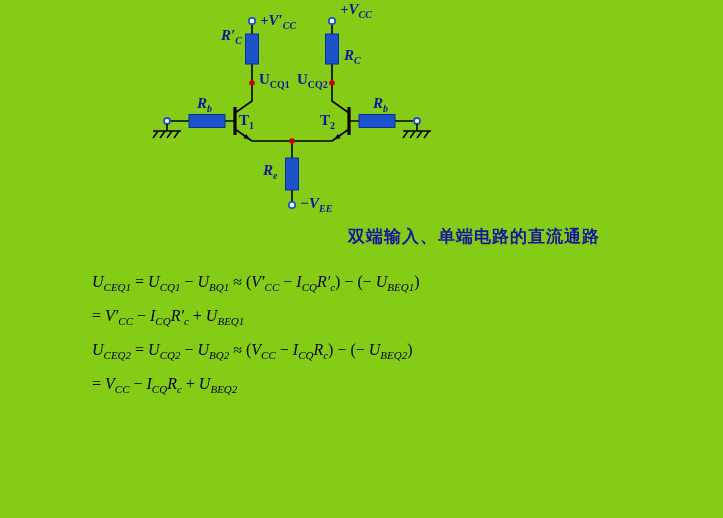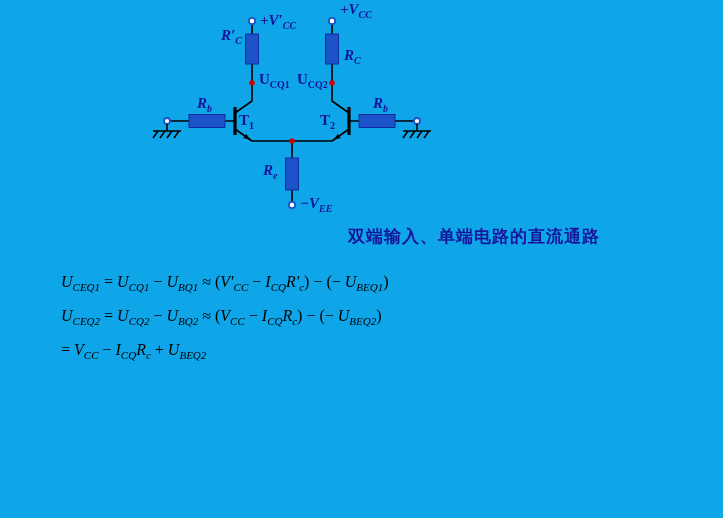--- a/index.html
+++ b/index.html
@@ -1,17 +1,17 @@
 <!DOCTYPE html>
 <html style="--comp: #1d53c8; --wire: #000000; --dot: #cc0000; --navy: #14149b; --title-color: #16169b;"><head>
 <meta charset="utf-8">
 <style>
   *{margin:0;padding:0;box-sizing:border-box}
   html,body{background:#fff}
-  #page{position:relative;width:723px;height:518px;background:#0ea5e9;overflow:hidden;
+  #page{position:relative;width:723px;height:518px;background:#84cc16;overflow:hidden;
         font-family:"Liberation Serif",serif;color:#000}
 
   
   #circuit-svg{position:absolute;left:140px;top:8px}
   .wire{stroke:var(--wire,#000);stroke-width:1.6;fill:none}
   .bar{stroke:var(--wire,#000);stroke-width:3.2;fill:none}
   .res{fill:var(--comp,#1d53c8);stroke:#0b2fa0;stroke-width:1}
   .term{fill:#fff;stroke:var(--comp,#1d53c8);stroke-width:1.8}
   .node{fill:var(--dot,#c00)}
   .arr{fill:var(--wire,#000);stroke:none}
@@ -23,21 +23,21 @@
 
   
   #title{position:absolute;left:0;top:225px;width:600px;text-align:right;
          font-family:"Liberation Sans",sans-serif;font-weight:bold;font-size:17px;
          color:var(--title-color,#16169b);letter-spacing:1px}
 
   
   #formulas{position:absolute;left:0;top:268px;width:723px;font-size:16px}
   .fline{line-height:1.7}
   .fline.center{width:650px;text-align:center;margin-bottom:9px}
-  .fline.left{padding-left:61px;margin-bottom:5px}
+  .fline.left{padding-left:92px;margin-bottom:5px}
   .v{font-style:italic}
   sub.sub{font-style:italic;font-size:11px}
   .op{font-style:normal}
   .frac{display:inline-block;vertical-align:middle;text-align:center;margin:0 2px}
   .frac .num{display:block;border-bottom:1.2px solid #000;padding:0 4px}
   .frac .den{display:block;padding:0 4px}
 </style>
 </head>
 <body>
 
@@ -89,17 +89,18 @@
   <div class="clabel it" style="left:373px;top:96px"><span>R</span><sub>b</sub></div>
   <div class="clabel" style="left:239px;top:113px"><span>T</span><sub>1</sub></div>
   <div class="clabel" style="left:320px;top:113px"><span>T</span><sub>2</sub></div>
   <div class="clabel it" style="left:263px;top:163px"><span>R</span><sub>e</sub></div>
   <div class="clabel it" style="left:300px;top:196px"><span>−V</span><sub>EE</sub></div>
 
   <div id="title">双端输入、单端电路的直流通路</div>
 
   <div id="formulas">
       <div class="fline left"><span class="v">U</span><sub class="sub">CEQ1</sub><span class="op"> = </span><span class="v">U</span><sub class="sub">CQ1</sub><span class="op"> − </span><span class="v">U</span><sub class="sub">BQ1</sub><span class="op"> ≈ (</span><span class="v">V′</span><sub class="sub">CC</sub><span class="op"> − </span><span class="v">I</span><sub class="sub">CQ</sub><span class="v">R′</span><sub class="sub">c</sub><span class="op">) − (− </span><span class="v">U</span><sub class="sub">BEQ1</sub><span class="op">)</span></div>
+      <div class="fline left"><span class="op">= </span><span class="v">V′</span><sub class="sub">CC</sub><span class="op"> − </span><span class="v">I</span><sub class="sub">CQ</sub><span class="v">R′</span><sub class="sub">c</sub><span class="op"> + </span><span class="v">U</span><sub class="sub">BEQ1</sub></div>
       <div class="fline left"><span class="v">U</span><sub class="sub">CEQ2</sub><span class="op"> = </span><span class="v">U</span><sub class="sub">CQ2</sub><span class="op"> − </span><span class="v">U</span><sub class="sub">BQ2</sub><span class="op"> ≈ (</span><span class="v">V</span><sub class="sub">CC</sub><span class="op"> − </span><span class="v">I</span><sub class="sub">CQ</sub><span class="v">R</span><sub class="sub">c</sub><span class="op">) − (− </span><span class="v">U</span><sub class="sub">BEQ2</sub><span class="op">)</span></div>
       <div class="fline left"><span class="op">= </span><span class="v">V</span><sub class="sub">CC</sub><span class="op"> − </span><span class="v">I</span><sub class="sub">CQ</sub><span class="v">R</span><sub class="sub">c</sub><span class="op"> + </span><span class="v">U</span><sub class="sub">BEQ2</sub></div>
     </div>
 
 </div>
 
 </body></html>

